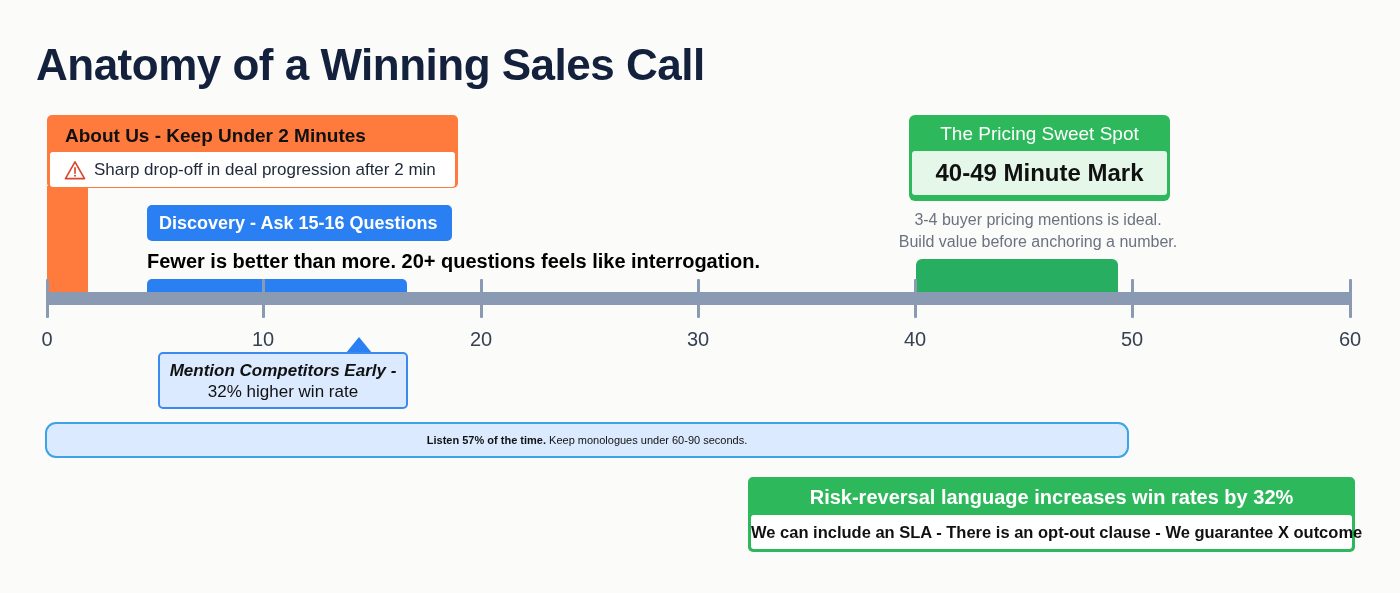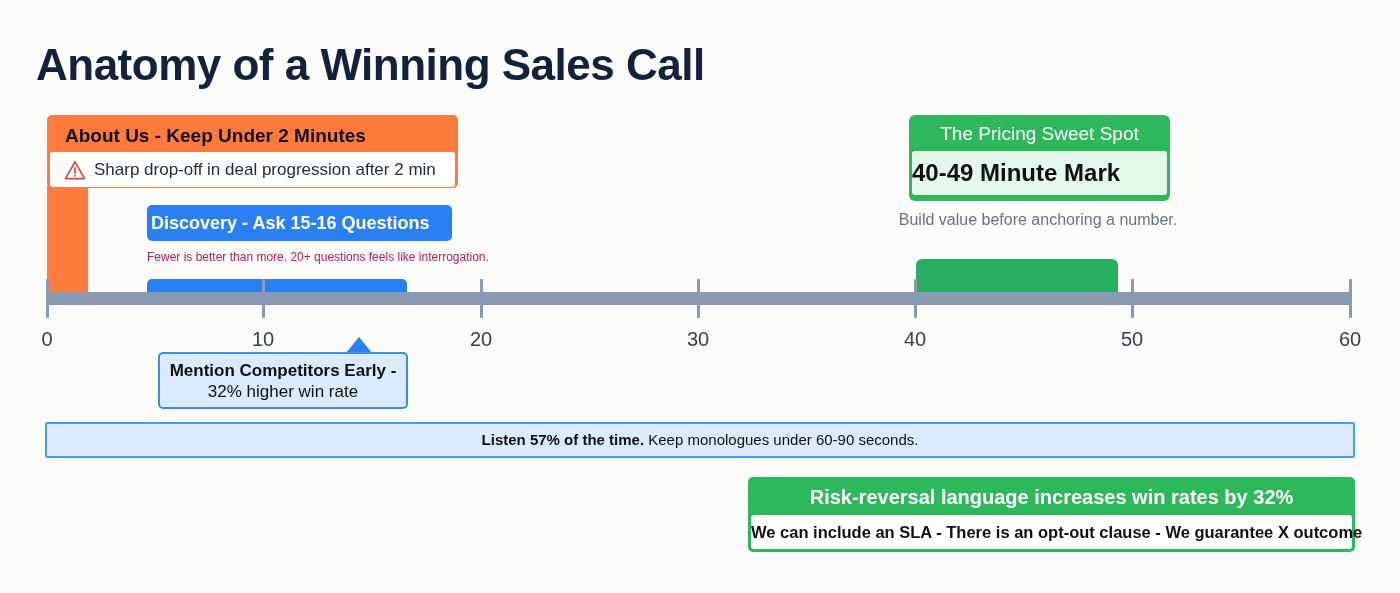--- a/index.html
+++ b/index.html
@@ -27,57 +27,57 @@
   }
   .orange-card .warn {
     height:35px; background:#ffffff; border-radius:3px; display:flex; align-items:center;
     padding-left:14px; font-size:17px; color:#1f2937; white-space:nowrap;
   }
   .warn-icon { width:22px; height:20px; margin-right:8px; }
 
   
   .blue-label {
     left:147px; top:205px; width:305px; height:36px; background:#2a7ff2; border-radius:5px;
-    color:#fff; font-size:18px; font-weight:700; line-height:36px; padding-left:4px; white-space:nowrap;
+    color:#fff; font-size:18px; font-weight:700; line-height:36px; padding-left:12px; white-space:nowrap;
   }
-  .blue-sub { left:147px; top:250px; font-size:12px; color:#be185d; white-space:nowrap; }
+  .blue-sub { left:147px; top:250px; font-size:20px; color:#000000; white-space:nowrap;font-weight:bold; }
   .blue-bar { left:147px; top:279px; width:260px; height:16px; background:#2a7ff2; border-radius:5px 5px 0 0; }
 
   
   .green-card {
     left:909px; top:115px; width:261px; height:86px; background:#2eb85c; border-radius:6px; padding:0 3px 3px 3px;
   }
   .green-card .head { height:36px; line-height:38px; text-align:center; color:#fff; font-size:19px; font-weight:400; white-space:nowrap; }
   .green-card .body {
-    height:44px; background:#e4f7e9; border-radius:3px; text-align:left; line-height:44px;
+    height:44px; background:#e4f7e9; border-radius:3px; text-align:center; line-height:44px;
     font-size:24px; font-weight:700; color:#111; white-space:nowrap;
   }
   .green-sub { left:860px; top:209px; width:356px; text-align:center; font-size:16px; color:#6b7280; line-height:22px; }
   .green-bar { left:916px; top:259px; width:202px; height:36px; background:#27ae60; border-radius:6px 6px 0 0; }
 
   
   .axis-bar { left:47px; top:292px; width:1304px; height:13px; background:#8a9ab2; }
   .tick { width:3px; height:39px; top:279px; background:#8a9ab2; border-radius:1px; }
   .tick-label { top:328px; width:40px; text-align:center; font-size:20px; color:#374151; }
 
   
   .comp-arrow {
     left:346px; top:337px; width:0; height:0;
     border-left:13px solid transparent; border-right:13px solid transparent; border-bottom:16px solid #2a7ff2;
   }
   .comp-card {
     left:158px; top:352px; width:250px; height:57px; background:#dbeafe; border:2px solid #3b8af0;
     border-radius:5px; text-align:center; font-size:17px; color:#111; padding-top:6px; line-height:21px;
   }
-  .comp-card .b { font-weight:700; display:block; }
+  .comp-card .b { font-weight:700; display:block;font-style:italic; }
 
   
   .listen {
-    left:45px; top:422px; width:1310px; height:36px; background:#dbeafe; border:2px solid #3ba3e6;
-    border-radius:2px; text-align:center; line-height:32px; font-size:15px; color:#111; white-space:nowrap;
+    left:45px; top:422px; width:1084px; height:36px; background:#dbeafe; border:2px solid #3ba3e6;
+    border-radius:11px; text-align:center; line-height:32px; font-size:11px; color:#111; white-space:nowrap;
   }
   .listen b { font-weight:700; }
 
   
   .risk {
     left:748px; top:477px; width:607px; height:75px; background:#2eb85c; border-radius:5px; padding:0 3px 3px 3px;
   }
   .risk .head { height:38px; line-height:40px; text-align:center; color:#fff; font-size:20px; font-weight:700; white-space:nowrap; }
   .risk .body { height:34px; background:#fff; border-radius:3px; text-align:center; line-height:34px; font-size:16.5px; color:#111; white-space:nowrap;font-weight:bold; }
 </style>
@@ -101,20 +101,21 @@
 
 <div class="abs blue-label">Discovery - Ask 15-16 Questions</div>
 <div class="abs blue-sub">Fewer is better than more. 20+ questions feels like interrogation.</div>
 <div class="abs blue-bar"></div>
 
 <div class="abs green-card">
   <div class="head">The Pricing Sweet Spot</div>
   <div class="body">40-49 Minute Mark</div>
 </div>
 <div class="abs green-sub">
+  <div>3-4 buyer pricing mentions is ideal.</div>
   <div>Build value before anchoring a number.</div>
 </div>
 <div class="abs green-bar"></div>
 
 <div class="abs axis-bar"></div>
 <div class="abs tick" style="left:46px"></div>
 <div class="abs tick" style="left:262px"></div>
 <div class="abs tick" style="left:480px"></div>
 <div class="abs tick" style="left:697px"></div>
 <div class="abs tick" style="left:914px"></div>

